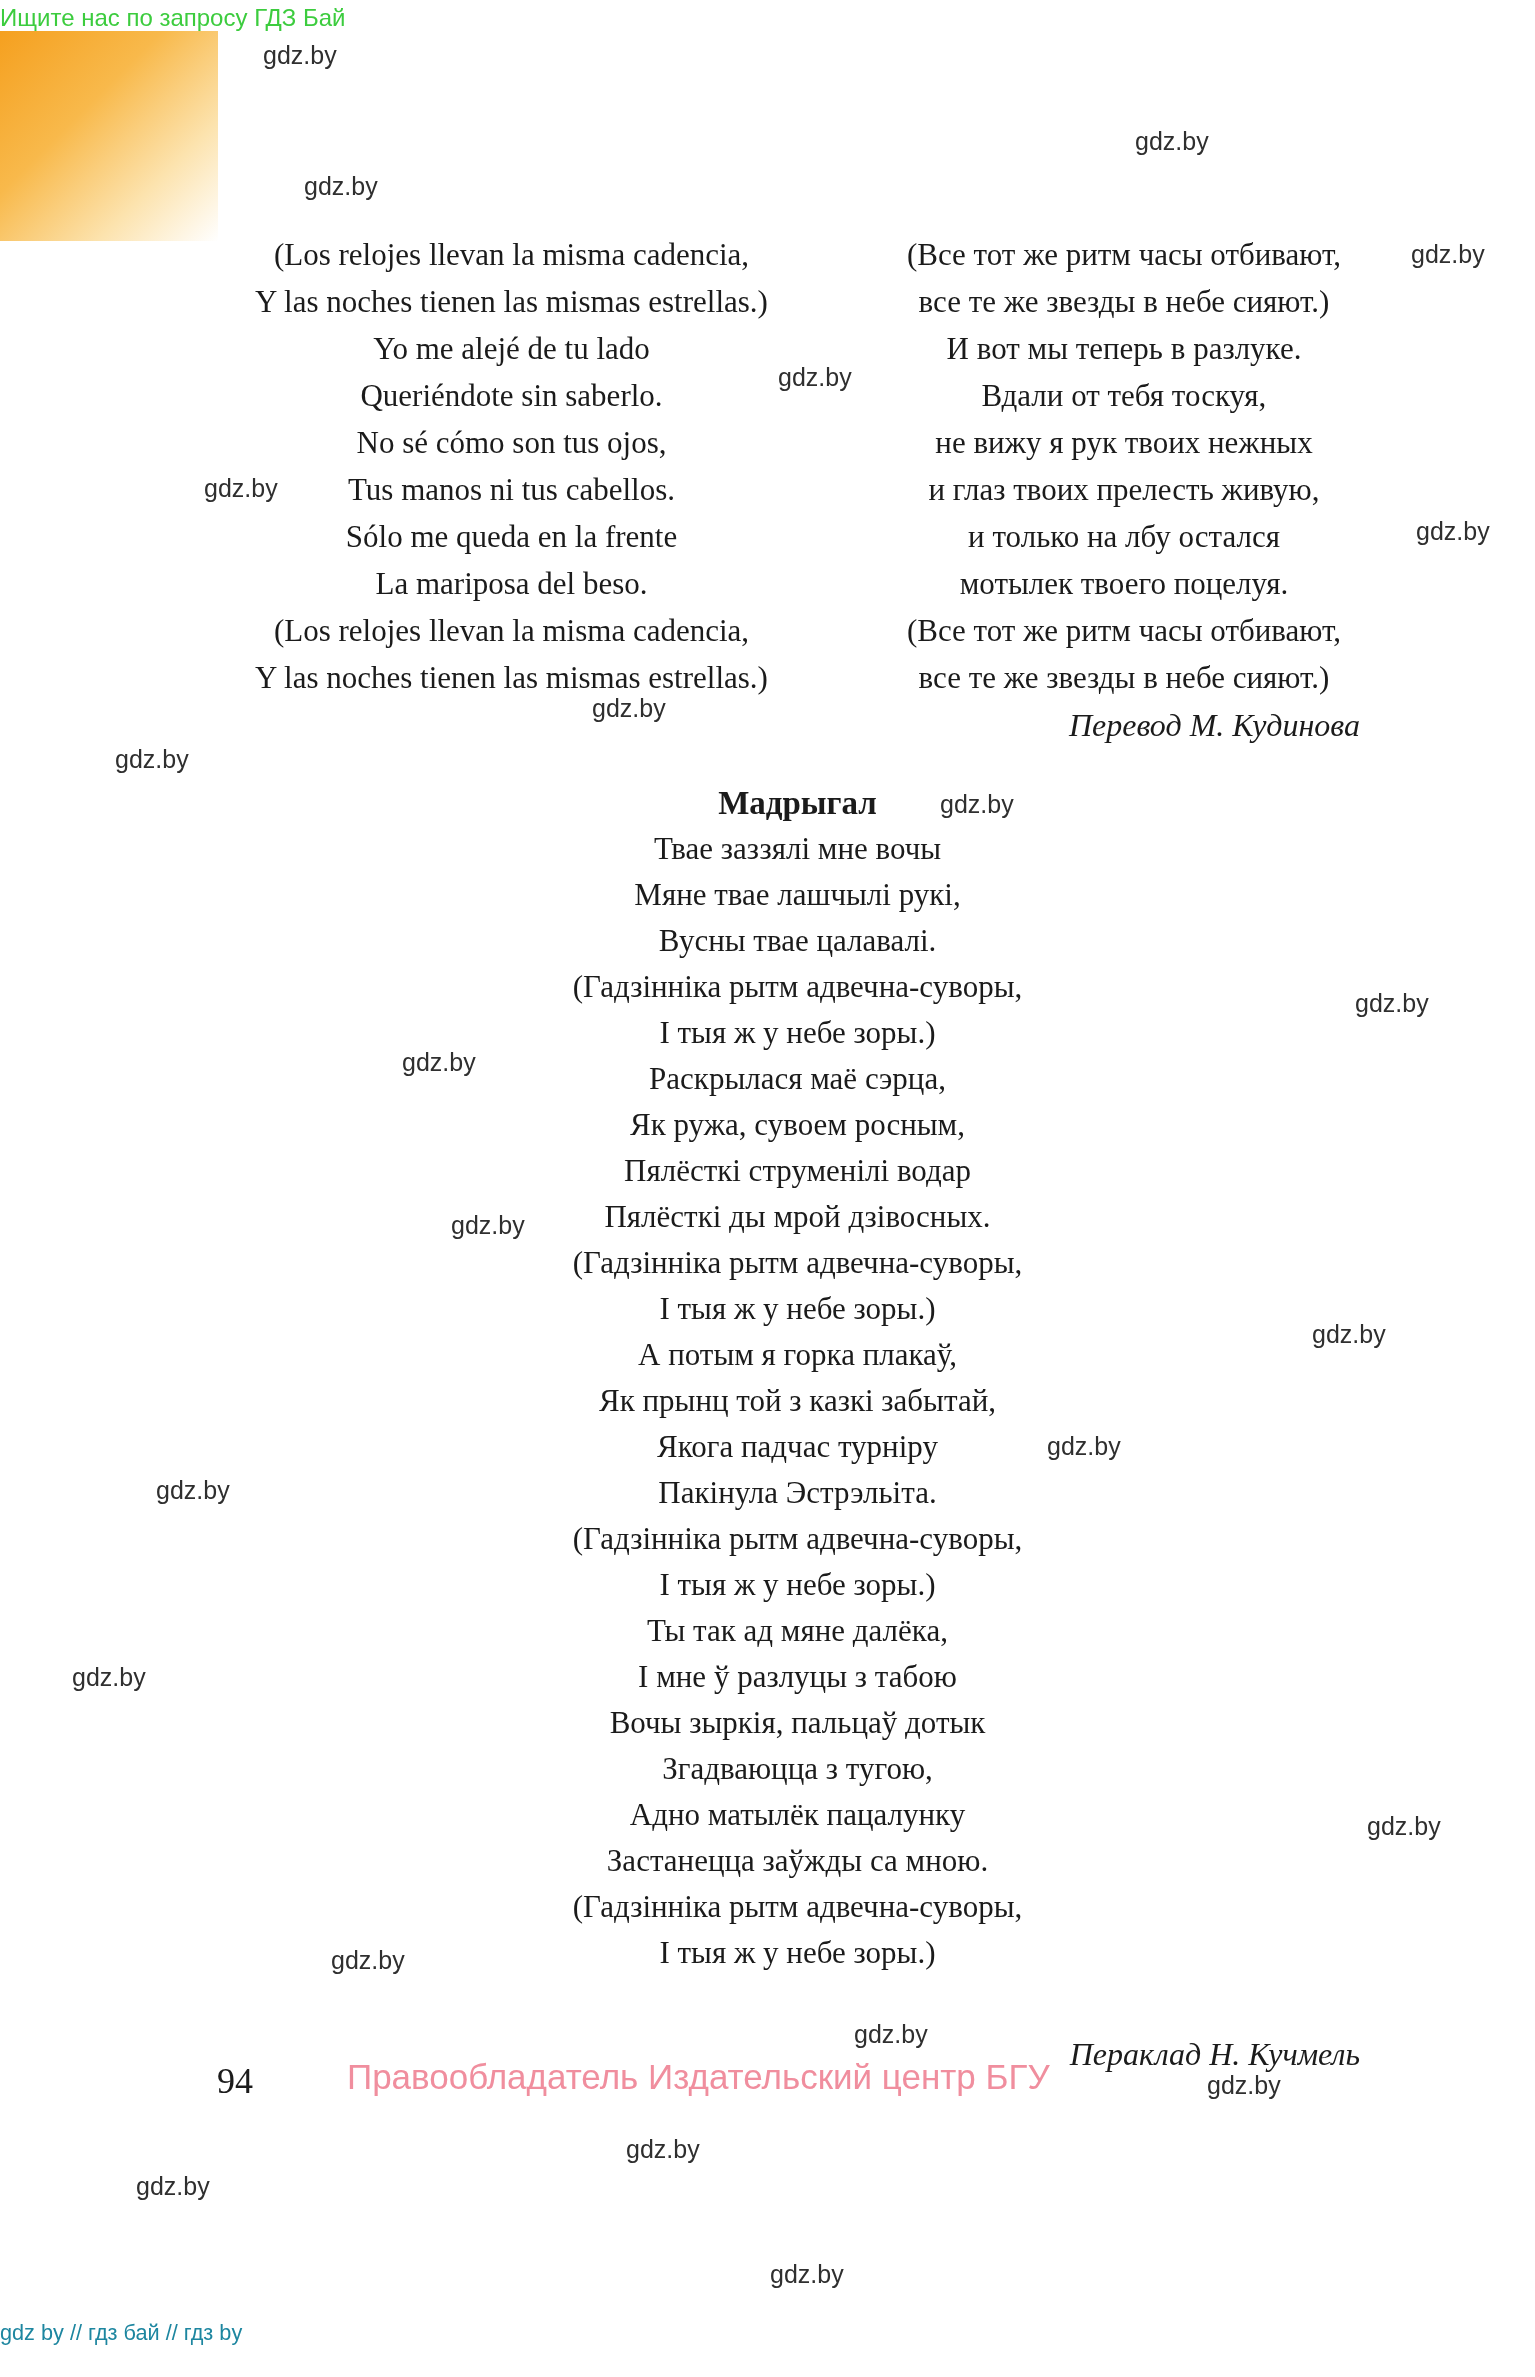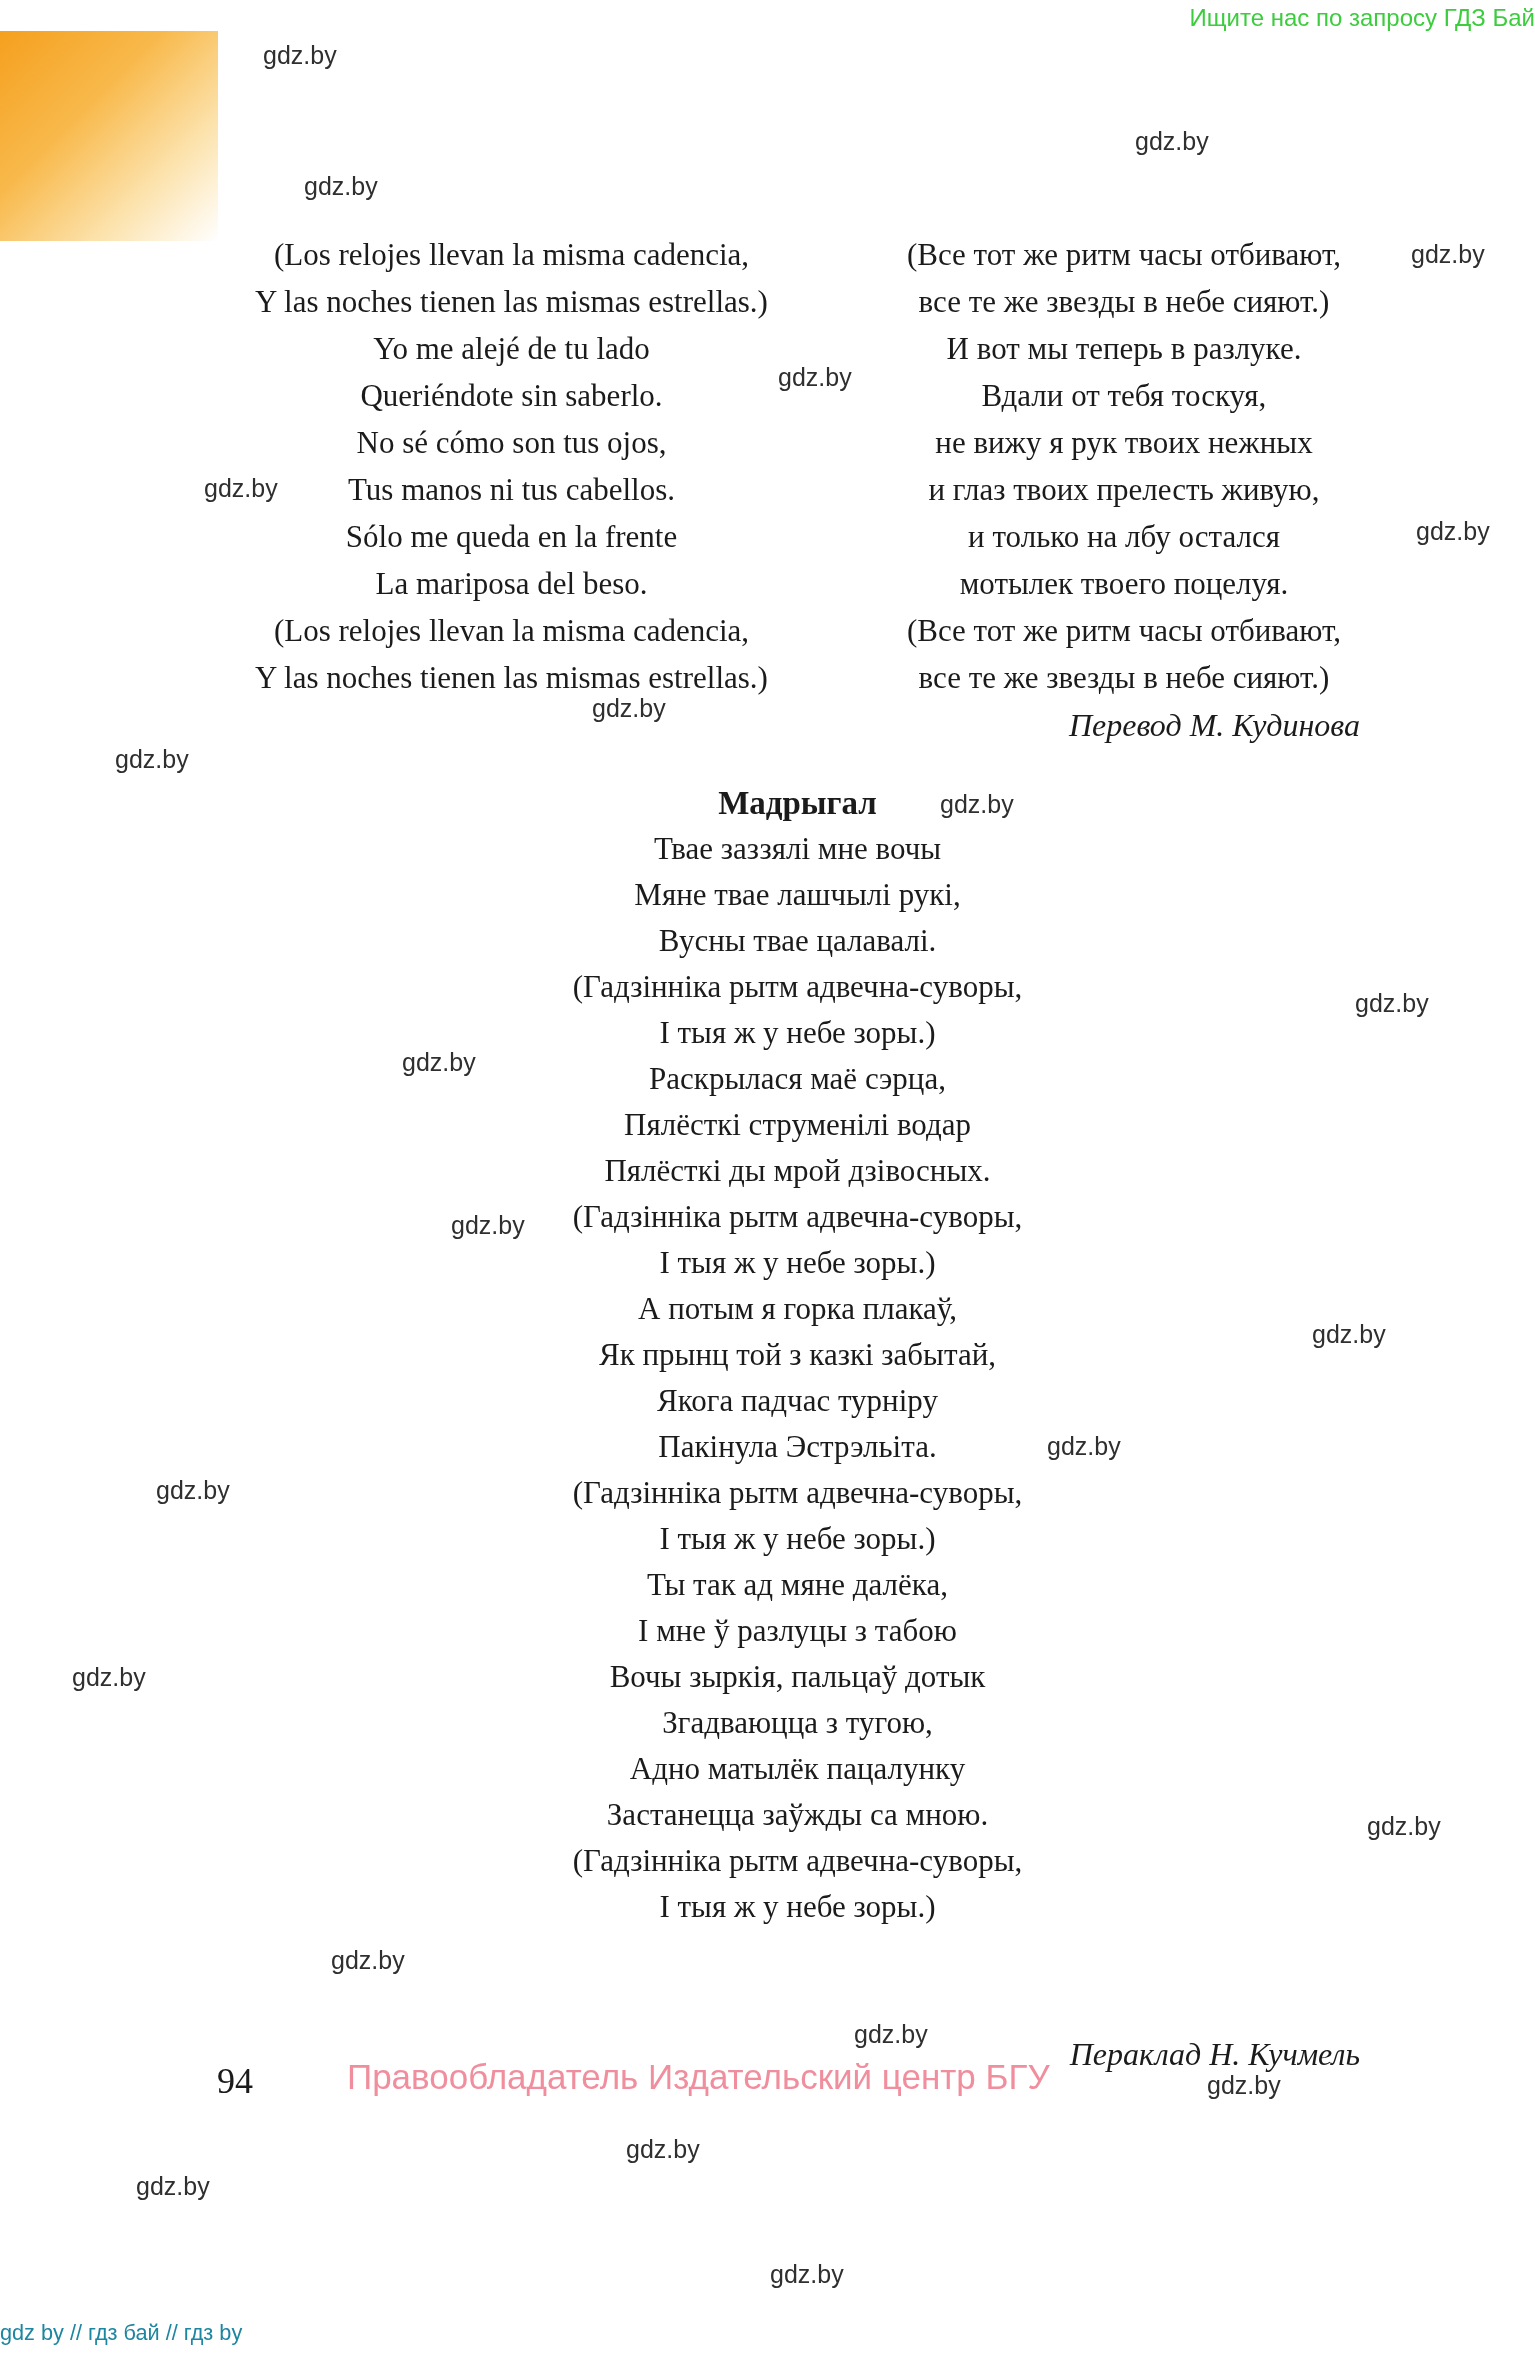--- a/index.html
+++ b/index.html
@@ -10,21 +10,21 @@
     color: #1b1b1b;
   }
   .page {
     position: relative;
     width: 1535px; height: 2377px;
     background: #ffffff;
     overflow: hidden;
   }
   .promo {
     position: absolute; top: 3.5px; left: 0; width: 100%;
-    text-align: right;
+    text-align: left;
     font-family: "Liberation Sans", sans-serif;
     font-size: 24px;
     color: #3ccc3e;
   }
   .orange-corner {
     position: absolute; left: 0; top: 31px;
     width: 218px; height: 210px;
     background: linear-gradient(135deg, #f5a01f 0%, #f8b94b 38%, #fce3ae 72%, #ffffff 100%);
   }
   .wm {
@@ -138,20 +138,21 @@
   <div class="poem poem-be">
     <div class="poem-title">Мадрыгал</div>
     <div>
 
     <div class="line">Твае заззялі мне вочы</div>
         <div class="line">Мяне твае лашчылі рукі,</div>
         <div class="line">Вусны твае цалавалі.</div>
         <div class="line">(Гадзінніка рытм адвечна-суворы,</div>
         <div class="line">І тыя ж у небе зоры.)</div>
         <div class="line">Раскрылася маё сэрца,</div>
+        <div class="line">Як ружа, сувоем росным,</div>
         <div class="line">Пялёсткі струменілі водар</div>
         <div class="line">Пялёсткі ды мрой дзівосных.</div>
         <div class="line">(Гадзінніка рытм адвечна-суворы,</div>
         <div class="line">І тыя ж у небе зоры.)</div>
         <div class="line">А потым я горка плакаў,</div>
         <div class="line">Як прынц той з казкі забытай,</div>
         <div class="line">Якога падчас турніру</div>
         <div class="line">Пакінула Эстрэльіта.</div>
         <div class="line">(Гадзінніка рытм адвечна-суворы,</div>
         <div class="line">І тыя ж у небе зоры.)</div>

